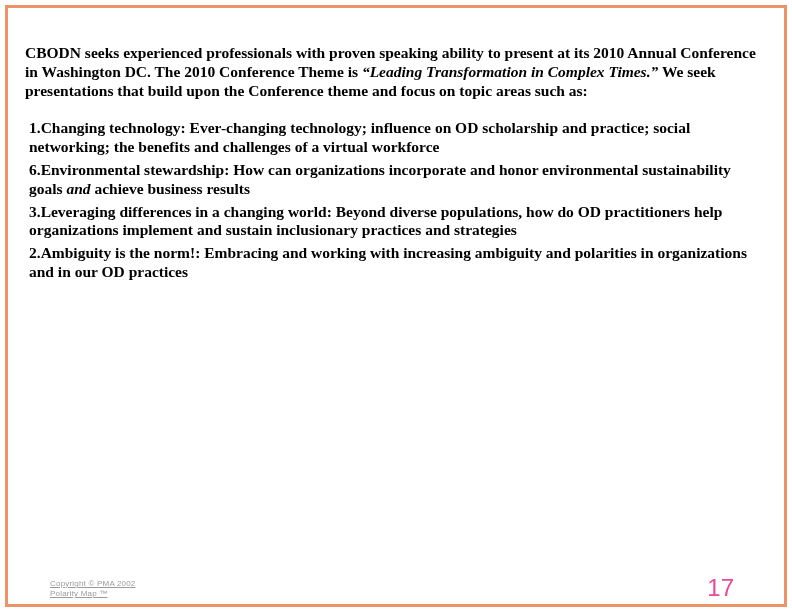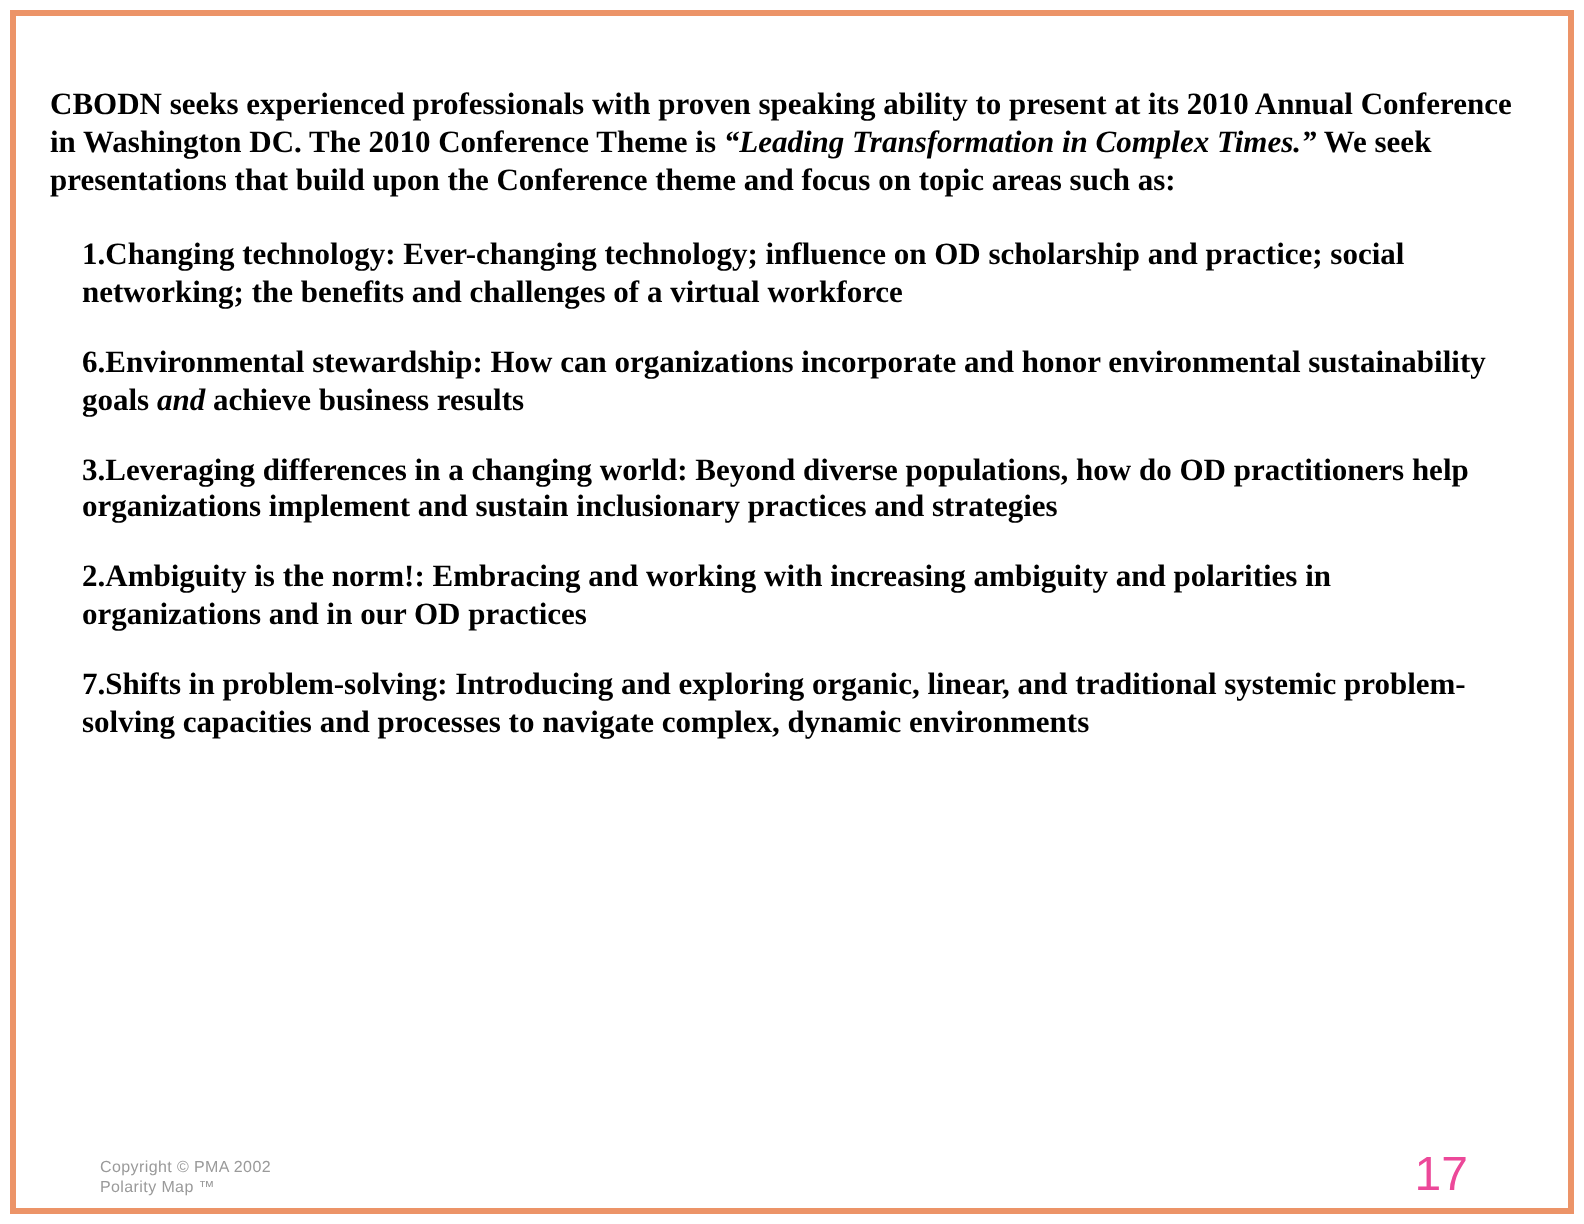--- a/index.html
+++ b/index.html
@@ -23,32 +23,33 @@
   .content {
     position: absolute;
     top: 44px;
     left: 25px;
     right: 24px;
     font-size: 15.5px;
     line-height: 18.8px;
     text-align: left;
   }
   .intro { margin: 0 0 19px 0; }
-  .topic { margin: 16px; }
+  .topic { margin: 4px; }
   .it { font-style: italic; }
   .footer-copyright {
     position: absolute;
     left: 50px;
     bottom: 13px;
     font-family: "Liberation Sans", sans-serif;
     font-weight: normal;
     font-size: 8px;
     line-height: 10px;
     color: #9a9a9a;
     letter-spacing: 0.2px;
+    text-decoration: underline;
   }
   .page-number {
     position: absolute;
     right: 58px;
     bottom: 10px;
     font-family: "Liberation Sans", sans-serif;
     font-weight: normal;
     font-size: 24px;
     color: #ec4899;
   }
@@ -59,21 +60,20 @@
 <div class="slide">
   <div class="frame" style="border-color: rgb(236, 148, 104);"></div>
 
   <div class="content">
     <p class="intro"><span>CBODN seeks experienced professionals with proven speaking ability to present at its 2010 Annual Conference in Washington DC. The 2010 Conference Theme is </span><span class="it">“Leading Transformation in Complex Times.”</span><span> We seek presentations that build upon the Conference theme and focus on topic areas such as:</span></p>
     <div>
         <p class="topic"><span>1.Changing technology: Ever-changing technology; influence on OD scholarship and practice; social networking; the benefits and challenges of a virtual workforce</span></p>
         <p class="topic"><span>6.Environmental stewardship: How can organizations incorporate and honor environmental sustainability goals </span><span class="it">and</span><span> achieve business results</span></p>
         <p class="topic"><span>3.Leveraging differences in a changing world: Beyond diverse populations, how do OD practitioners help organizations implement and sustain inclusionary practices and strategies</span></p>
         <p class="topic"><span>2.Ambiguity is the norm!: Embracing and working with increasing ambiguity and polarities in organizations and in our OD practices</span></p>
-        <p class="topic"><span>7.Shifts in problem-solving: Introducing and exploring organic, linear, and traditional systemic problem-solving capacities and processes to navigate complex, dynamic environments</span></p>
       </div>
   </div>
 
   <div class="footer-copyright">
     <div>Copyright ©  PMA 2002</div>
     <div>Polarity Map ™</div>
   </div>
 
   <div class="page-number">17</div>
 </div>

